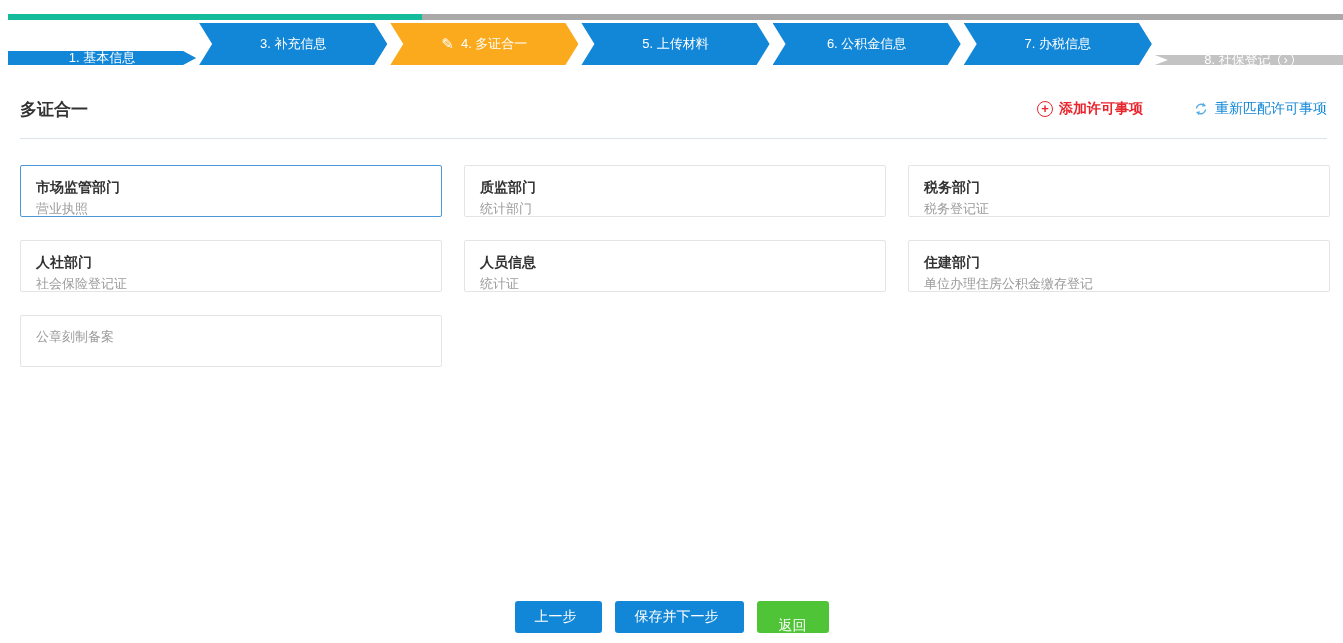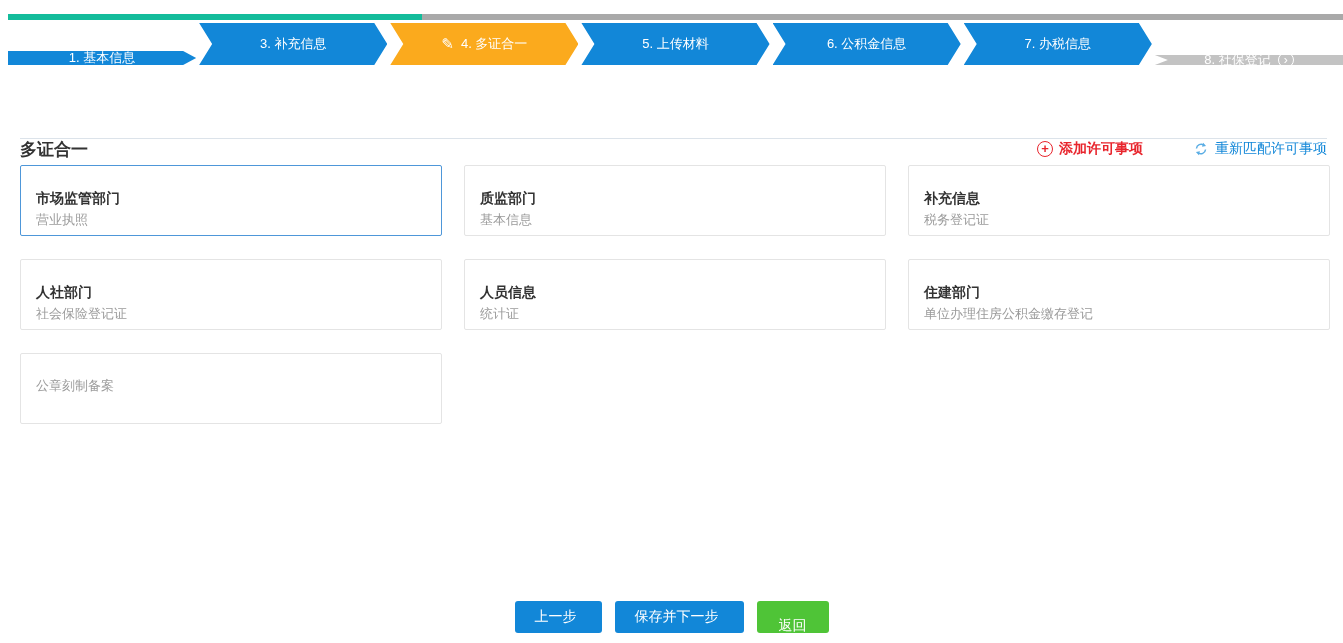--- a/index.html
+++ b/index.html
@@ -35,37 +35,37 @@
   .step.default{background:var(--step-blue);}
   .step.active{background:var(--step-orange);}
   .step.upcoming{background:var(--step-gray);margin-top:32px;}
   .pencil{font-size:15px;line-height:1;transform:translateY(-1px);}
   .chev-circle{width:16px;height:16px;border:1px solid #fff;border-radius:50%;
                display:inline-flex;align-items:center;justify-content:center;
                font-size:12px;line-height:1;padding-bottom:1px;}
 
   
   .section-header{position:absolute;top:94px;left:20px;right:16px;height:30px;
-                  display:flex;justify-content:space-between;align-items:center;margin-top:40px;}
+                  display:flex;justify-content:space-between;align-items:center;}
   .page-title{font-size:17px;font-weight:bold;color:var(--text);}
   .links{display:flex;align-items:center;gap:50px;}
   .link{display:flex;align-items:center;gap:6px;font-size:14px;cursor:pointer;text-decoration:none;}
   .link-red{color:var(--red);font-weight:bold;}
   .link-blue{color:var(--link-blue);}
   .plus-circle{width:16px;height:16px;border:1px solid var(--red);border-radius:50%;
                display:inline-flex;align-items:center;justify-content:center;
                font-size:13px;font-weight:bold;line-height:1;padding-bottom:1px;}
 
   .divider{position:absolute;top:138px;left:20px;right:16px;height:1px;background:#dce3ea;}
 
   
   .cards{position:absolute;top:165px;left:20px;width:1310px;
          display:grid;grid-template-columns:repeat(3,1fr);column-gap:22px;row-gap:23px;}
-  .card{height:71px;border:1px solid var(--card-border);border-radius:2px;background:#fff;
-        padding:21px 15px;cursor:pointer;}
+  .card{height:52px;border:1px solid var(--card-border);border-radius:2px;background:#fff;
+        padding:10px 15px;cursor:pointer;}
   .card.selected{border:1px solid var(--sel-border);}
   .card-title{font-size:14px;font-weight:bold;color:var(--text);line-height:22px;}
   .card-sub{font-size:13px;color:var(--muted);line-height:21px;}
 
   
   .footer{position:absolute;top:601px;left:0;right:0;display:flex;justify-content:center;gap:13px;}
   .btn{border:none;color:#fff;font-size:14px;height:32px;padding:0 25px;border-radius:3px;
        cursor:pointer;font-family:inherit;}
   .btn.blue{background:var(--step-blue);padding-left:20px;}
   .btn.green{background:var(--green);padding:16px 22px;}
@@ -126,24 +126,24 @@
 
   <div class="divider"></div>
 
   <div class="cards" id="cards">
       <div class="card selected">
         <div class="card-title">市场监管部门</div>
         <div class="card-sub">营业执照</div>
       </div>
       <div class="card">
         <div class="card-title">质监部门</div>
-        <div class="card-sub">基本信息</div>
+        <div class="card-sub">统计部门</div>
       </div>
       <div class="card">
-        <div class="card-title">补充信息</div>
+        <div class="card-title">税务部门</div>
         <div class="card-sub">税务登记证</div>
       </div>
       <div class="card">
         <div class="card-title">人社部门</div>
         <div class="card-sub">社会保险登记证</div>
       </div>
       <div class="card">
         <div class="card-title">人员信息</div>
         <div class="card-sub">统计证</div>
       </div>

